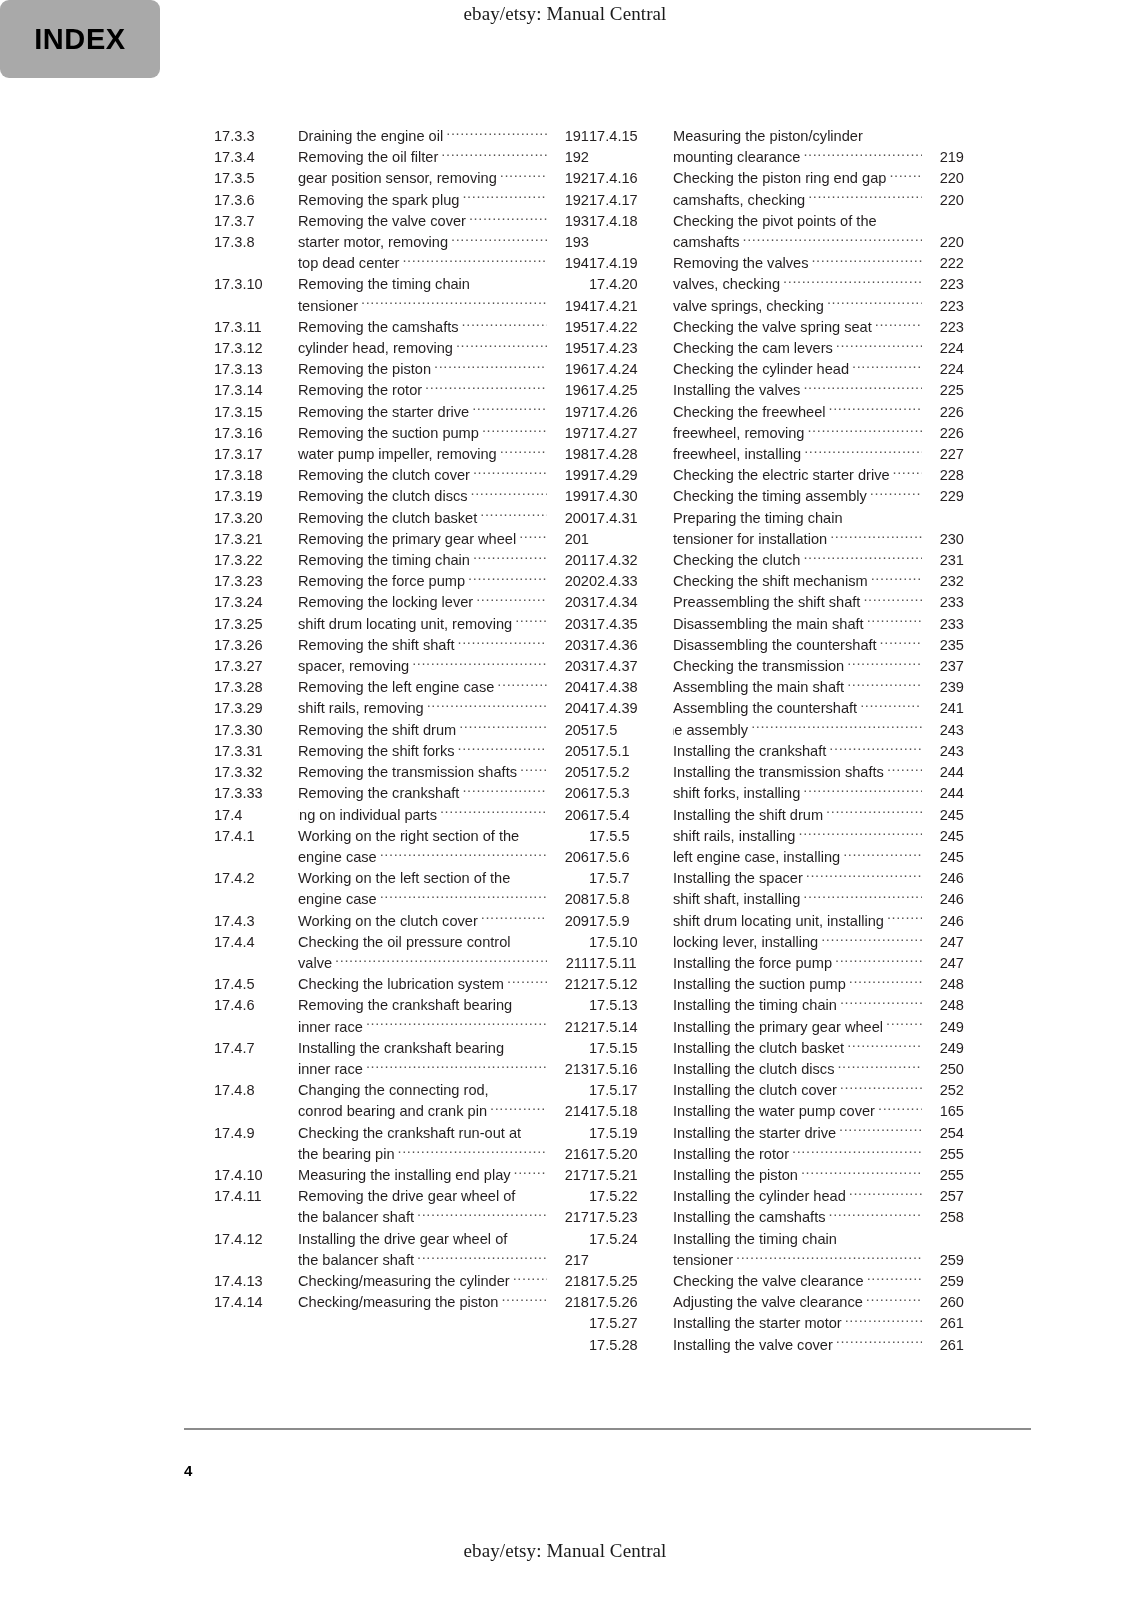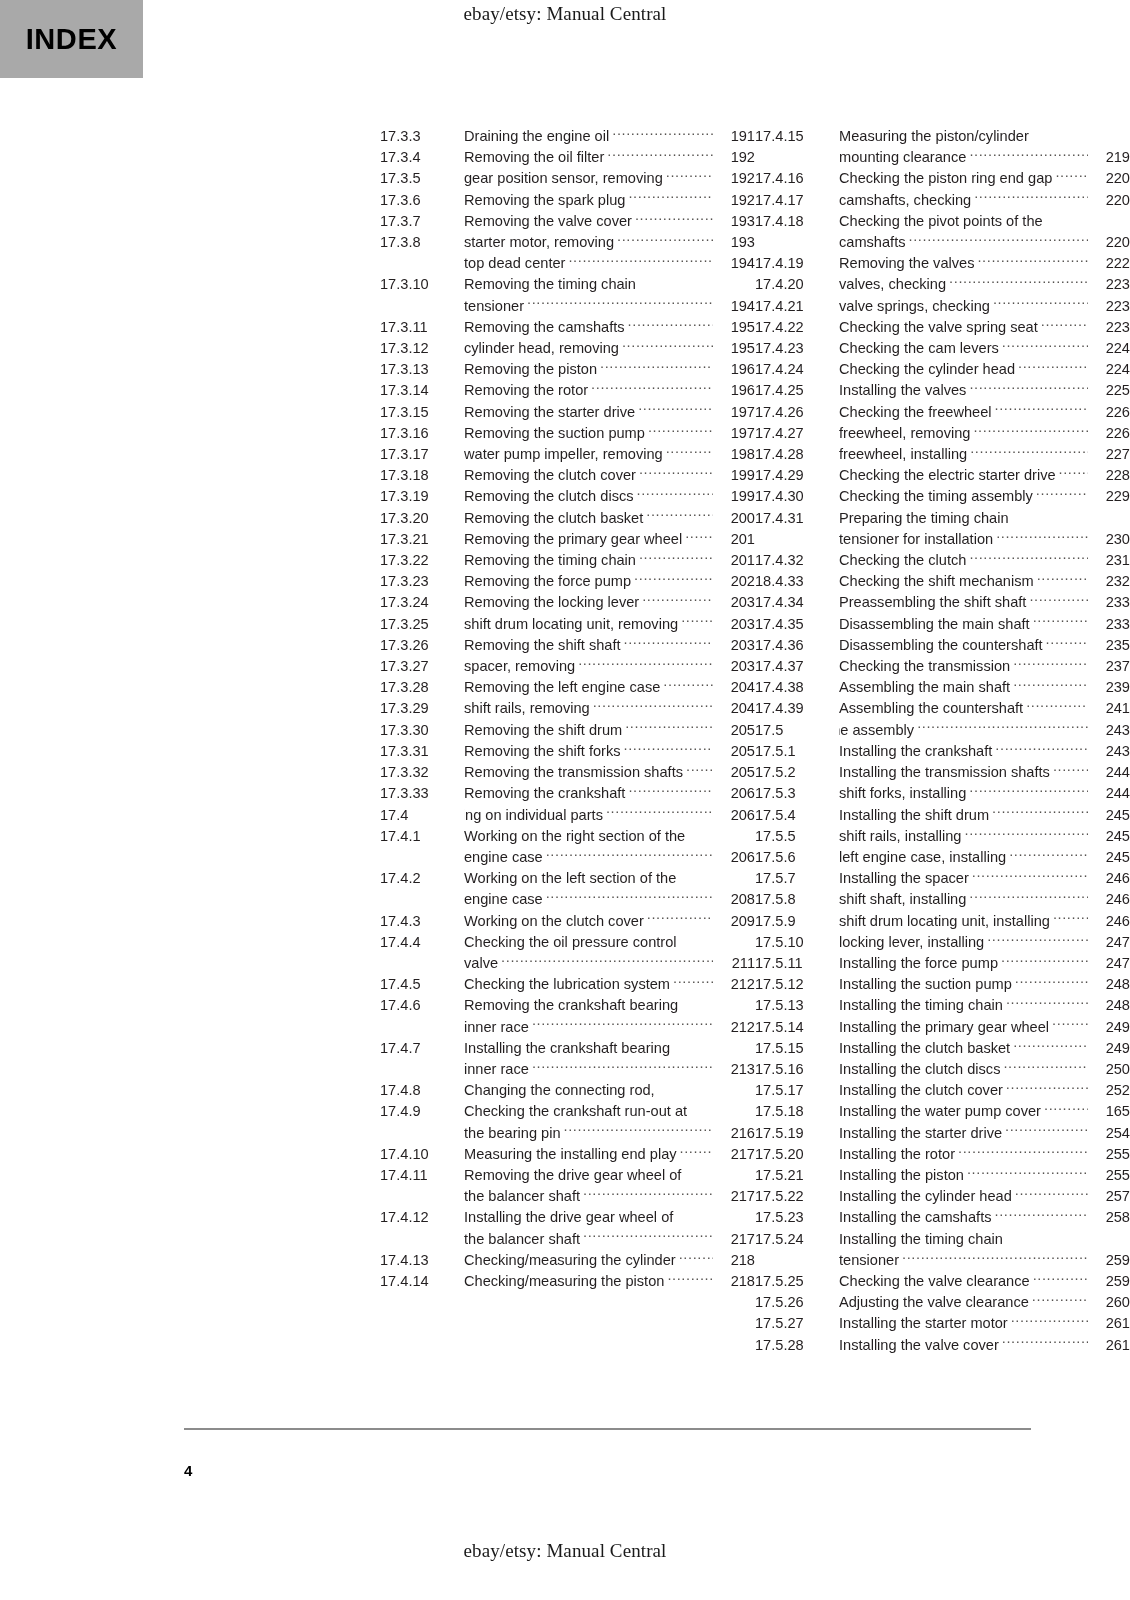--- a/index.html
+++ b/index.html
@@ -28,44 +28,44 @@
     letter-spacing: 0.1px;
   }
   .watermark-top { top: 3px; }
   .watermark-bottom { top: 1540px; }
 
   
   .index-tab {
     position: absolute;
     left: 0;
     top: 0;
-    width: 143px;
+    width: 160px;
     height: 78px;
     background: #a9a9a9;
     display: flex;
     align-items: center;
     justify-content: center;
+    border-radius: 9px;
   }
   .index-tab-label {
     font-family: "Liberation Sans", sans-serif;
     font-size: 29px;
     font-weight: bold;
     color: #000000;
     letter-spacing: 0.6px;
   }
 
   
   .toc {
     position: absolute;
     top: 126px;
     left: 0;
     width: 1130px;
     display: flex;
     gap: 0px;
-    justify-content: flex-end;
   }
   .toc-col {
     position: relative;
   }
   .toc-col.left {
     margin-left: 214px;
     width: 375px;
   }
   .toc-col.right {
     width: 375px;
@@ -518,20 +518,28 @@
         <span class="toc-page">213</span>
       </div>
       <div class="toc-row level3 noleader nopage">
         <span class="toc-num">17.4.8</span>
         <span class="toc-mid level3">
           <span class="toc-title">Changing the connecting rod,</span>
           <span class="leader"></span>
         </span>
         <span class="toc-page"></span>
       </div>
+      <div class="toc-row level3 cont">
+        <span class="toc-num"></span>
+        <span class="toc-mid level3">
+          <span class="toc-title">conrod bearing and crank pin</span>
+          <span class="leader"></span>
+        </span>
+        <span class="toc-page">214</span>
+      </div>
       <div class="toc-row level3 noleader nopage">
         <span class="toc-num">17.4.9</span>
         <span class="toc-mid level3">
           <span class="toc-title">Checking the crankshaft run-out at</span>
           <span class="leader"></span>
         </span>
         <span class="toc-page"></span>
       </div>
       <div class="toc-row level3 cont">
         <span class="toc-num"></span>
@@ -761,21 +769,21 @@
       </div>
       <div class="toc-row level3">
         <span class="toc-num">17.4.32</span>
         <span class="toc-mid level3">
           <span class="toc-title">Checking the clutch</span>
           <span class="leader"></span>
         </span>
         <span class="toc-page">231</span>
       </div>
       <div class="toc-row level3">
-        <span class="toc-num">18.4.33</span>
+        <span class="toc-num">02.4.33</span>
         <span class="toc-mid level3">
           <span class="toc-title">Checking the shift mechanism</span>
           <span class="leader"></span>
         </span>
         <span class="toc-page">232</span>
       </div>
       <div class="toc-row level3">
         <span class="toc-num">17.4.34</span>
         <span class="toc-mid level3">
           <span class="toc-title">Preassembling the shift shaft</span>

